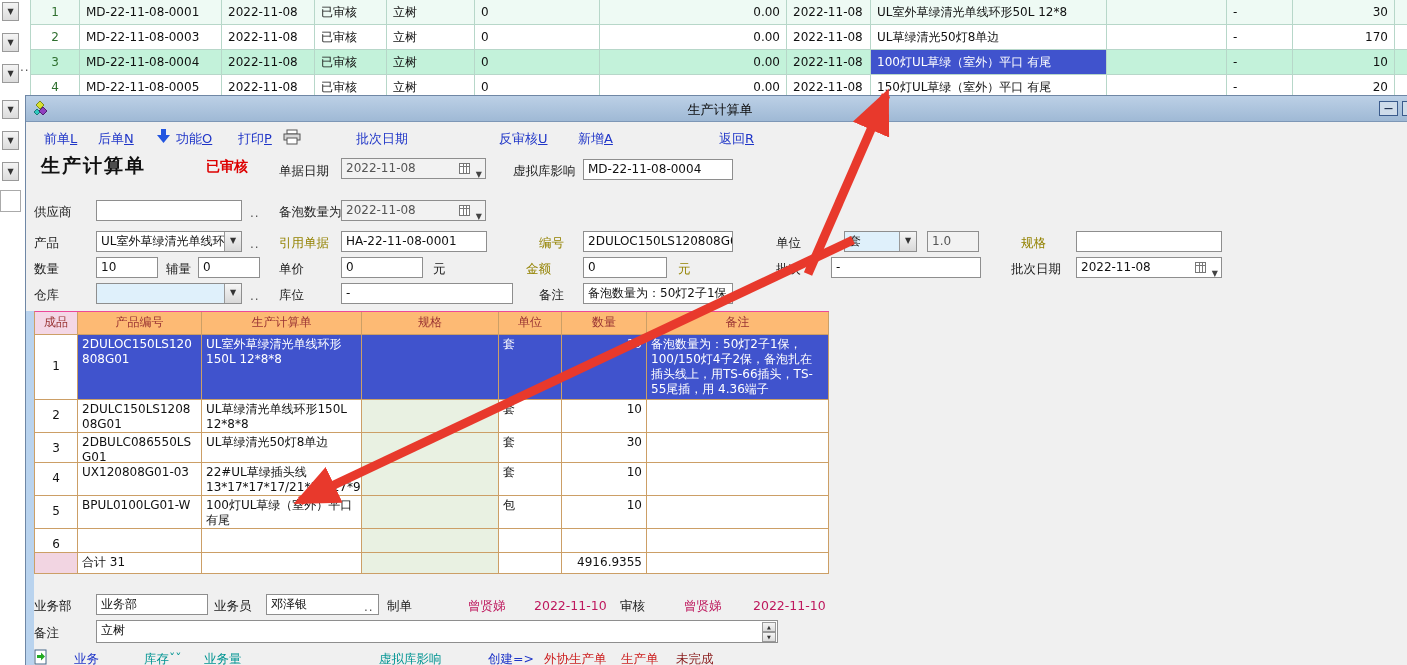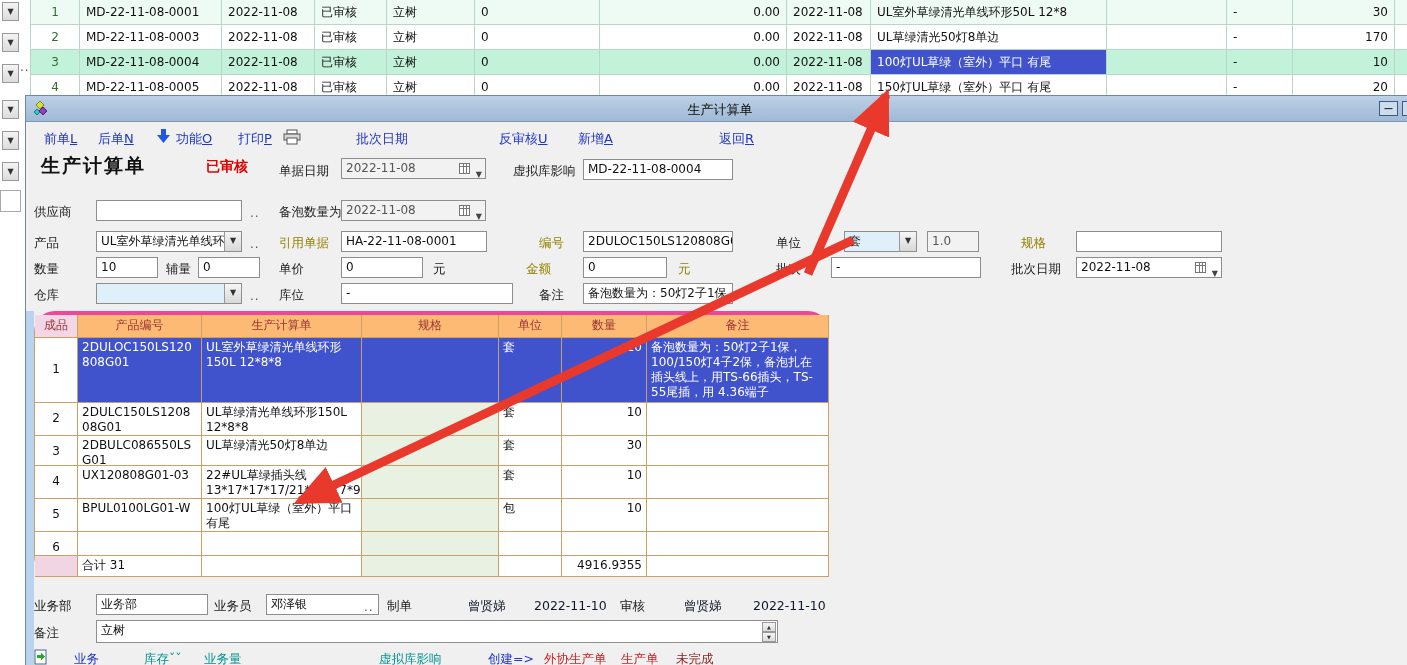--- a/index.html
+++ b/index.html
@@ -61,37 +61,37 @@
                linear-gradient(#777,#777) 6px 0/1px 11px no-repeat,#fff; }
   .cal-dd { position:absolute; right:3px; top:6px; font-size:8px; color:#444; }
   .dots { position:absolute; color:#555; letter-spacing:1px; }
 
   .blue-strip { position:absolute; left:0; top:215px; width:8px; height:358px; background:#b9d3ee; }
 
   
   .dtable { position:absolute; left:8px; top:215px;
     display:grid; grid-template-columns:43px 124px 160px 137px 63px 85px 182px;
     grid-template-rows:23px 65px 33px 30px 33px 33px 24px 21px;
-    border-left:1px solid #cc9f66; border-top:4px solid #ec4899; background:#fff;border-radius:21px; }
+    border-left:1px solid #cc9f66; border-top:1px solid #ec4899; background:#fff; }
   .drow { display:contents; }
   .dc { border-right:1px solid #cc9f66; border-bottom:1px solid #cc9f66; padding:2px 4px;
     font-size:12px; line-height:15px; overflow:hidden; background:#fff; }
   .dh .dc { color:#993333; text-align:center; background:#fdba74; line-height:17px; }
   .dh .dc.first { background:#f4d7e6; }
   .dc.numc { text-align:center; line-height:26px; }
   .drow.tall .dc.numc { line-height:58px; }
   .dc.g { background:#e9f1e2; }
   .dc.qty { text-align:right; }
   .dc.code { word-break:break-all; }
   .sel .dc { background:#4053cd; color:#fff; }
   .sel .dc.numc { background:#fff; color:#111; }
   .dtotal .dc.first { background:#f2d5e2; }
 
   
-  .teal { color:#0f172a; }
+  .teal { color:#be185d; }
   .spin { position:absolute; right:1px; top:1px; width:14px; height:20px; }
   .spin div { width:14px; height:10px; background:linear-gradient(#f4f4f4,#dcdcdc); border:1px solid #999;
     font-size:5px; text-align:center; line-height:8px; color:#333; }
   .bb-item { position:absolute; top:555px; font-size:12.5px; }
   .c-blue { color:#2036c8; } .c-teal { color:#009492; } .c-red { color:#cc2020; } .c-maroon { color:#8b2020; }
 
   .arrows { position:absolute; left:0; top:0; z-index:50; pointer-events:none; }
 </style>
 </head>
 <body>

